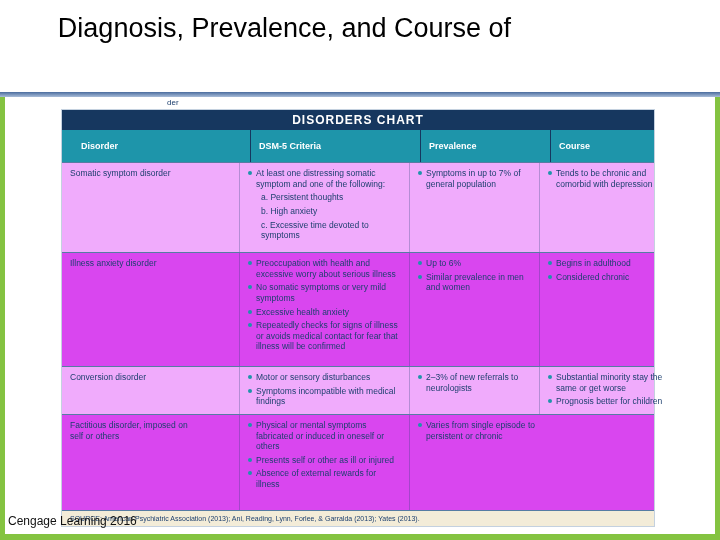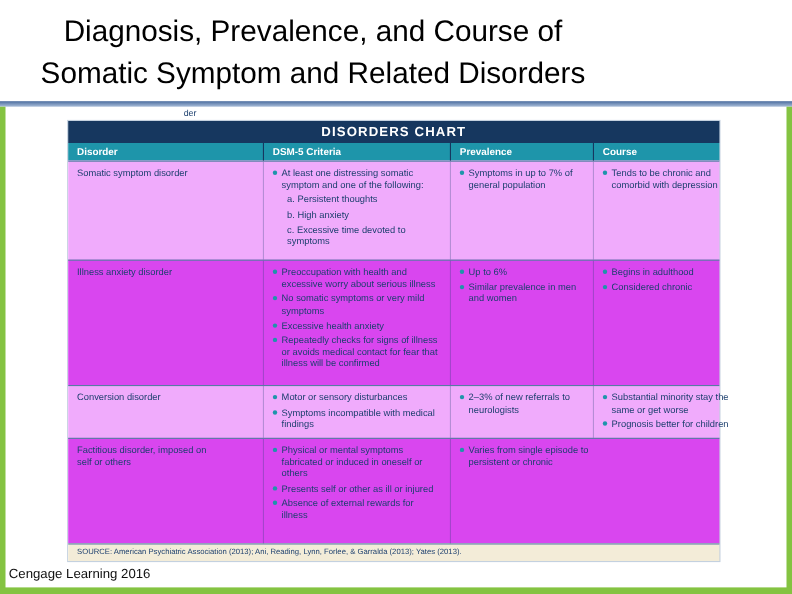--- a/index.html
+++ b/index.html
@@ -34,21 +34,21 @@
   .chart {
     position:absolute; left:62px; top:110px; width:592px;
     font-size:8.5px; color:#1c3f6e;
     box-shadow:0 0 0 1px rgba(86,124,163,.35);
   }
   .chart-title {
     height:20px; line-height:20px; text-align:center;
     background:#16375f; color:#fff; font-weight:bold;
     font-size:12px; letter-spacing:1px;
   }
-  .chart-head { display:flex; background:#1e95aa; height:16px; }
+  .chart-head { display:flex; background:#1e95aa; height:32px;padding-left:11px; }
   .hcell {
     display:flex; align-items:center;
     color:#fff; font-weight:bold; font-size:9px;
     padding:0 8px; flex:none;
   }
   .hcell + .hcell { border-left:1px solid #16375f; }
   .w1 { width:145px; } .w2 { width:170px;margin-left:32px; } .w3 { width:130px; } .w4 { width:147px; }
 
   .crow { display:flex; border-top:1px solid #567ca3; }
   .crow.cream { background:#f0abfc; }
@@ -73,21 +73,20 @@
     font-size:12px; color:#111;
   }
 </style>
 </head>
 <body>
 
 <div class="slide">
 
   <div class="title">
     <div>Diagnosis, Prevalence, and Course of</div>
-    <div>Somatic Symptom and Related Disorders</div>
   </div>
 
   <div class="rule"></div>
 
   <div class="artifact">der</div>
 
   <div class="chart">
     <div class="chart-title">DISORDERS CHART</div>
 
     <div class="chart-head">

